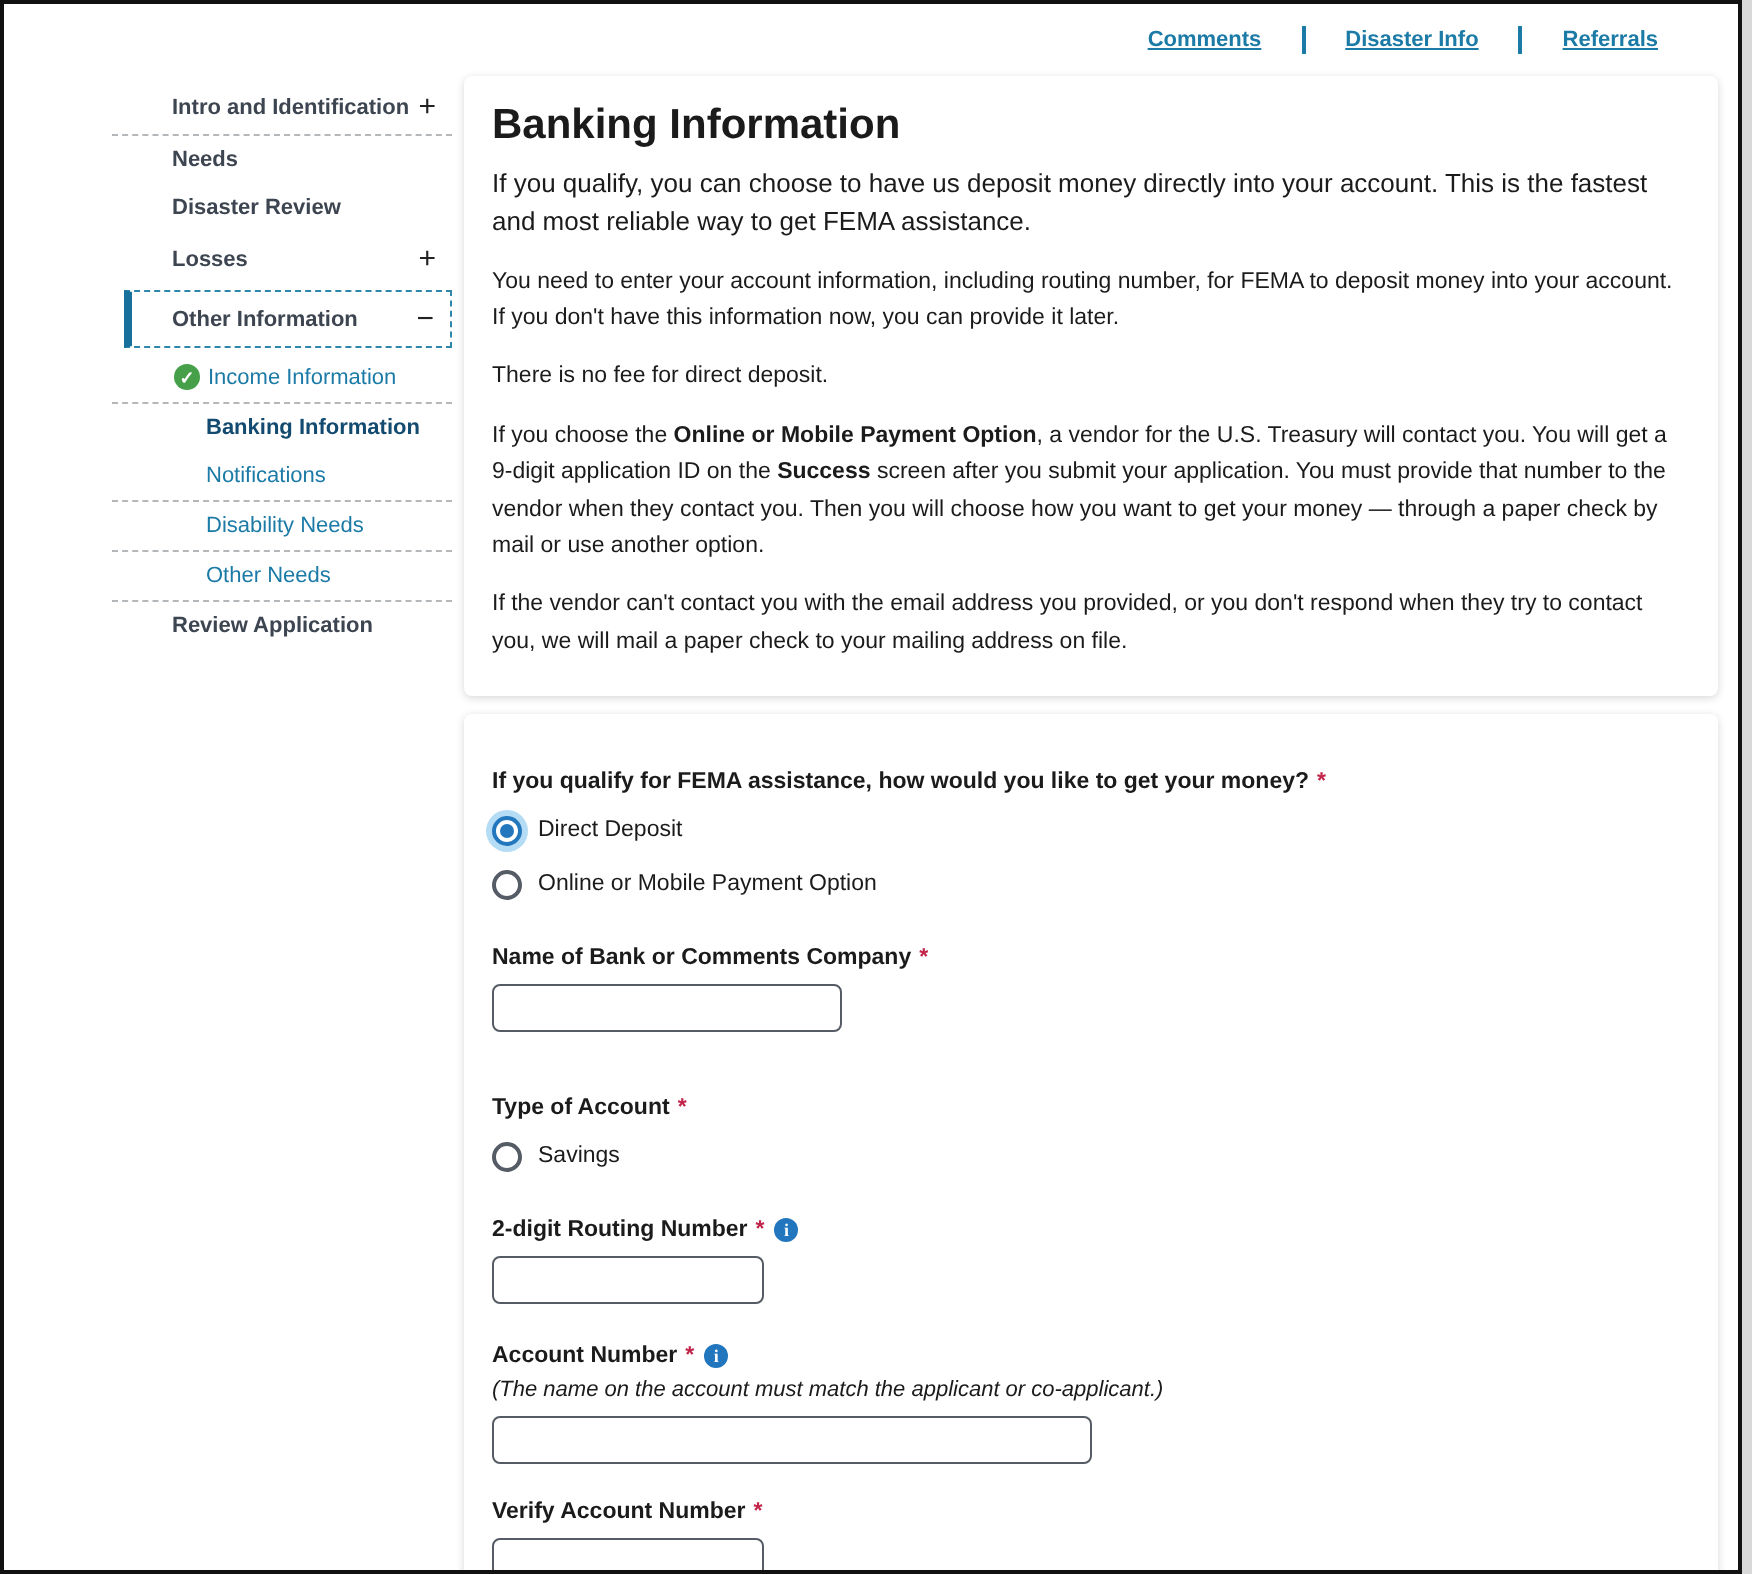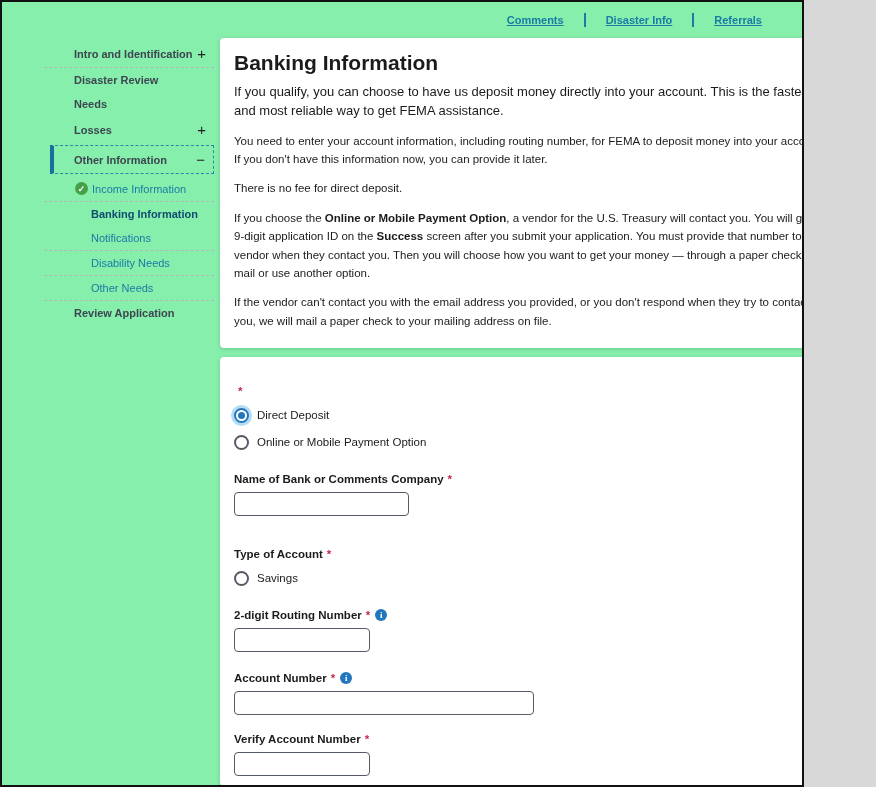--- a/index.html
+++ b/index.html
@@ -1,19 +1,19 @@
 <!DOCTYPE html>
 <html><head>
 <meta charset="utf-8">
 <style>
   * { box-sizing: border-box; margin: 0; padding: 0; }
   body { background:#d8d8d8; font-family:"Liberation Sans", sans-serif; }
   .window {
-    width:804px; height:787px; border:2px solid #111; background:#86efac;
-    position:relative; overflow:hidden;
+    width:871px; height:787px; border:2px solid #111; background:#ffffff;
+    position:relative; overflow:hidden;padding-left:12px;
   }
   
   .topbar {
     height:36px; display:flex; justify-content:flex-end; align-items:center;
     gap:20px; padding-right:40px;
   }
   .topbar a {
     font-size:11px; font-weight:700; color:#1b7aa6; text-decoration:underline; cursor:pointer;
   }
   .topbar .sep { width:2px; height:14px; background:#1b7aa6; }
@@ -100,24 +100,24 @@
 
   <div class="content">
 
     <div class="sidebar">
       <div class="side-row">
         <span>Intro and Identification</span>
         <span class="pm">+</span>
       </div>
       <div class="divider"></div>
       <div class="side-row">
+        <span>Needs</span>
+      </div>
+      <div class="side-row">
         <span>Disaster Review</span>
-      </div>
-      <div class="side-row">
-        <span>Needs</span>
       </div>
       <div class="side-row">
         <span>Losses</span>
         <span class="pm">+</span>
       </div>
       <div class="active-box">
         <div class="side-row">
           <span>Other Information</span>
           <span class="pm">−</span>
         </div>
@@ -155,20 +155,21 @@
         <div class="para">You need to enter your account information, including routing number, for FEMA to deposit money into your account. If you don't have this information now, you can provide it later.</div>
         <div class="para">There is no fee for direct deposit.</div>
         <div class="para"><span>If you choose the </span><b>Online or Mobile Payment Option</b><span>, a vendor for the U.S. Treasury will contact you. You will get a 9-digit application ID on the </span><b>Success</b><span> screen after you submit your application. You must provide that number to the vendor when they contact you. Then you will choose how you want to get your money — through a paper check by mail or use another option.</span></div>
         <div class="para">If the vendor can't contact you with the email address you provided, or you don't respond when they try to contact you, we will mail a paper check to your mailing address on file.</div>
       </div>
 
       <div class="card form">
 
         <div class="group">
           <div class="q-label">
+            <span>If you qualify for FEMA assistance, how would you like to get your money?</span>
             <span class="req">*</span>
           </div>
           <div class="radio-row">
             <span class="radio selected"></span>
             <span class="opt-label">Direct Deposit</span>
           </div>
           <div class="radio-row">
             <span class="radio"></span>
             <span class="opt-label">Online or Mobile Payment Option</span>
           </div>
@@ -201,20 +202,21 @@
           </div>
           <input type="text" class="text-input w-small" style="">
         </div>
 
         <div class="group" style="margin-top:20px;">
           <div class="q-label">
             <span>Account Number</span>
             <span class="req">*</span>
             <span class="info-icon">i</span>
           </div>
+          <div class="hint">(The name on the account must match the applicant or co-applicant.)</div>
           <input type="text" class="text-input w-wide" style="">
         </div>
 
         <div class="group" style="margin-top:18px;">
           <div class="q-label">
             <span>Verify Account Number</span>
             <span class="req">*</span>
           </div>
           <input type="text" class="text-input w-small" style="">
         </div>

